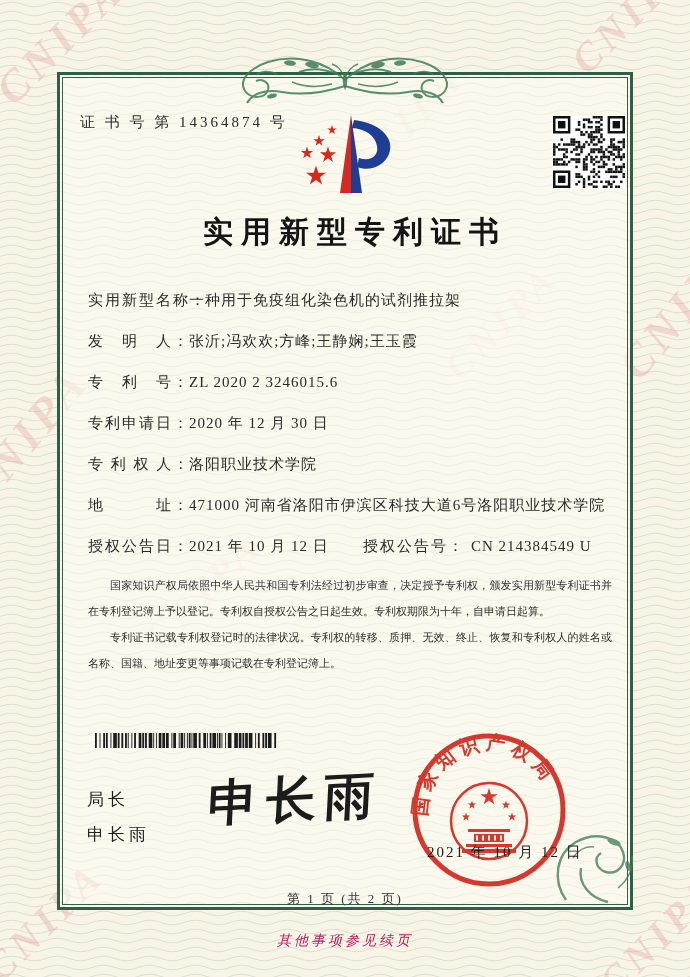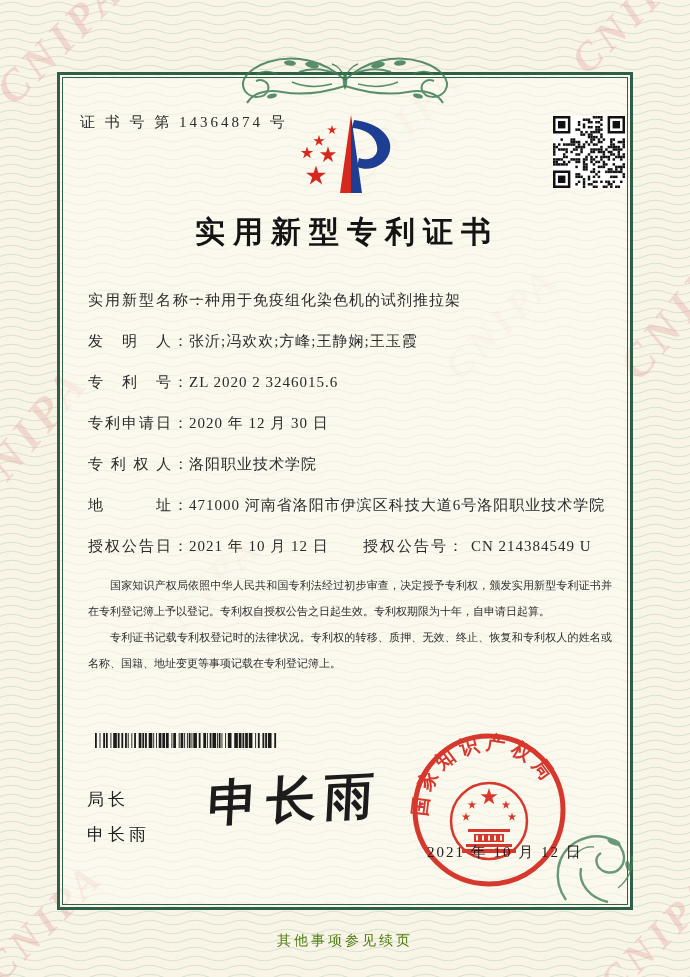--- a/index.html
+++ b/index.html
@@ -22,21 +22,21 @@
 
   .orn { position:absolute; z-index:3; }
 
   .content { position:absolute; left:0; top:0; width:690px; height:977px; z-index:4; }
 
   .cert-no { position:absolute; left:80px; top:113px; font-size:15px; letter-spacing:3px; color:#2b2b2b; }
 
   .logo { position:absolute; left:285px; top:103px; }
   .qr { position:absolute; left:553px; top:116px; }
 
-  .title { position:absolute; left:59px; top:212px; width:576px; text-align:center;
+  .title { position:absolute; left:67px; top:212px; width:576px; text-align:center;
            font-size:30px; font-weight:600; letter-spacing:8px; color:#141414; }
 
   .fields { position:absolute; left:88px; top:289px; width:526px; font-size:15px; color:#2b2b2b; }
   .frow { margin-bottom:19px; line-height:22px; }
   .flabel { display:inline-block; width:101px; letter-spacing:2px; vertical-align:top; white-space:nowrap; }
   .fvalue { display:inline-block; width:418px; vertical-align:top; letter-spacing:1px; }
   .grant-row { display:flex; margin-bottom:0; line-height:22px;margin-top:13px; }
   .grant-row .flabel2 { letter-spacing:2px; white-space:nowrap; }
   .grant-row .gv1 { width:158px; letter-spacing:1px; }
   .grant-row .g2 { margin-left:16px; }
@@ -53,21 +53,21 @@
   .sig { position:absolute; left:208px; top:766px; width:190px; font-size:50px; font-weight:bold;
          color:#1c1c1c; transform:rotate(-3deg) skewX(-6deg); letter-spacing:8px; white-space:nowrap; }
 
   .seal { position:absolute; left:404px; top:725px; z-index:5; }
   .seal-date { position:absolute; left:427px; top:843px; font-size:15px; letter-spacing:2px;
                color:#1e1e1e; z-index:6; white-space:nowrap; }
 
   .page-num { position:absolute; left:57px; top:890px; width:576px; text-align:center;
               font-size:13px; letter-spacing:2px; color:#333; }
   .cont-note { position:absolute; left:0; top:932px; width:690px; text-align:center;
-               font-size:14px; letter-spacing:3px; color:#4d7c0f; }
+               font-size:14px; letter-spacing:3px; color:#be185d;font-style:italic; }
 </style>
 </head>
 <body>
 
 <div class="page">
 
   <svg class="waves" width="690" height="977">
     <defs>
       <pattern id="wv" width="46" height="9" patternUnits="userSpaceOnUse">
         <path d="M0 4.5 Q11.5 0 23 4.5 T46 4.5" fill="none" stroke="#a8c4b0" stroke-width="1"></path>
@@ -518,16 +518,17 @@
         <rect x="78" y="110.5" width="2" height="5" fill="#f8f4e6"></rect>
         <rect x="84" y="110.5" width="2" height="5" fill="#f8f4e6"></rect>
         <rect x="90" y="110.5" width="2" height="5" fill="#f8f4e6"></rect>
         <rect x="96" y="110.5" width="2" height="5" fill="#f8f4e6"></rect>
         <rect x="62" y="119" width="46" height="3"></rect>
         <rect x="58" y="124" width="54" height="4"></rect>
       </g>
     </svg>
     <div class="seal-date">2021 年 10 月 12 日</div>
 
+    <div class="page-num">第 1 页 (共 2 页)</div>
     <div class="cont-note">其他事项参见续页</div>
 
   </div>
 </div>
 
 </body></html>

